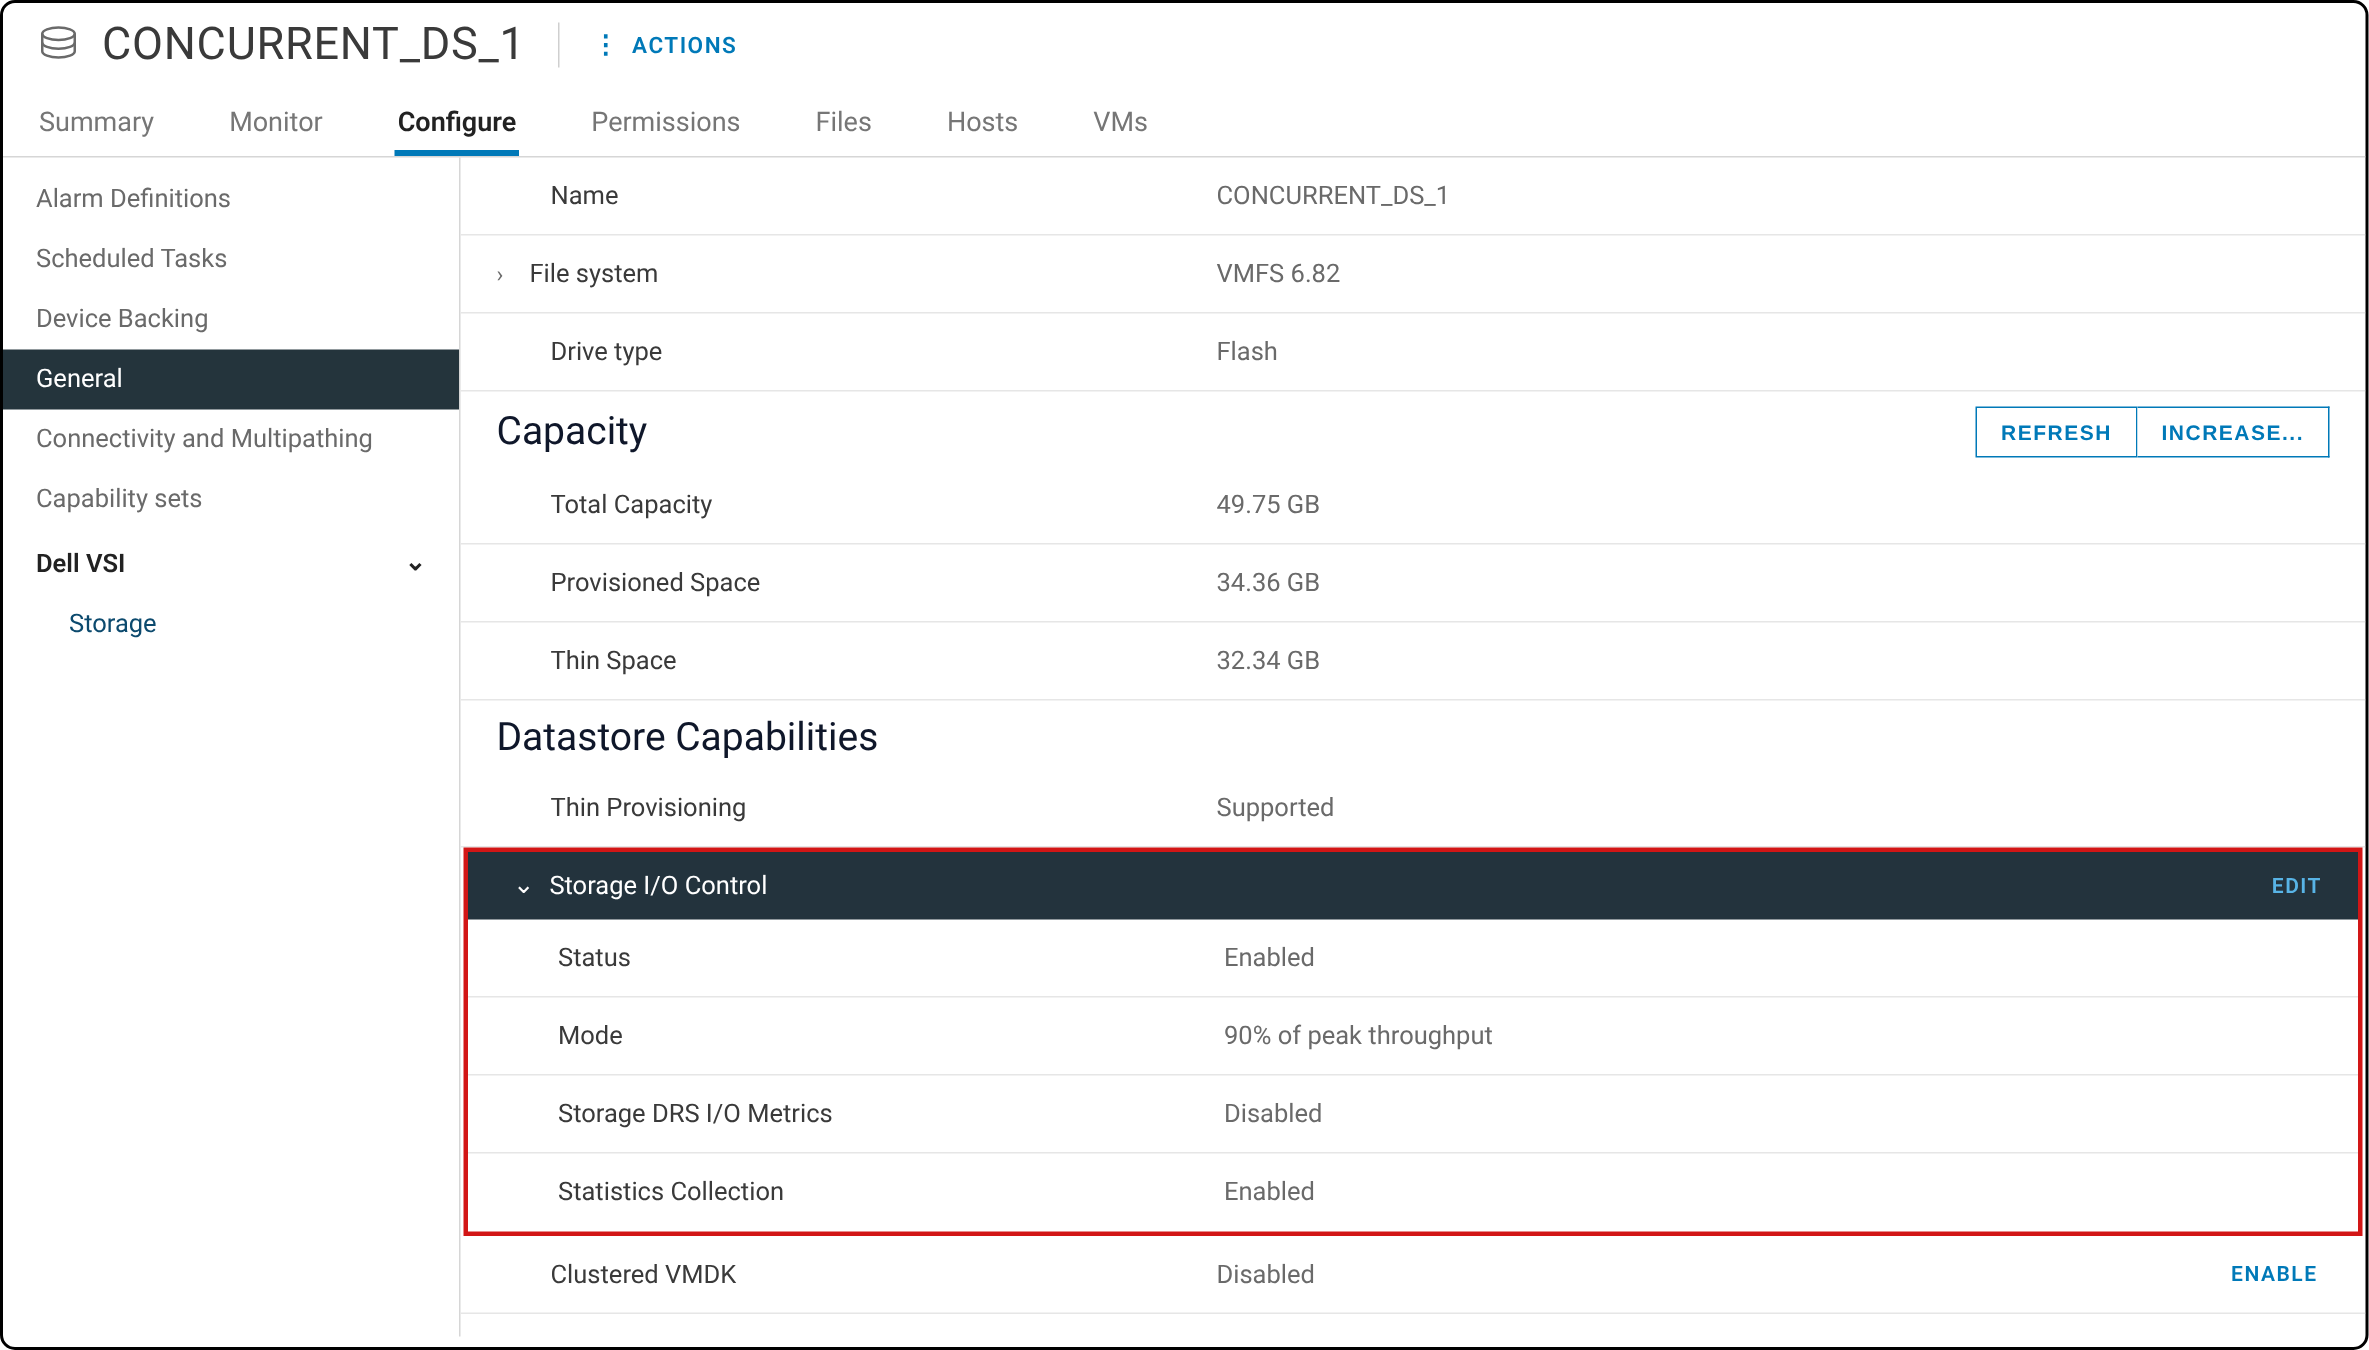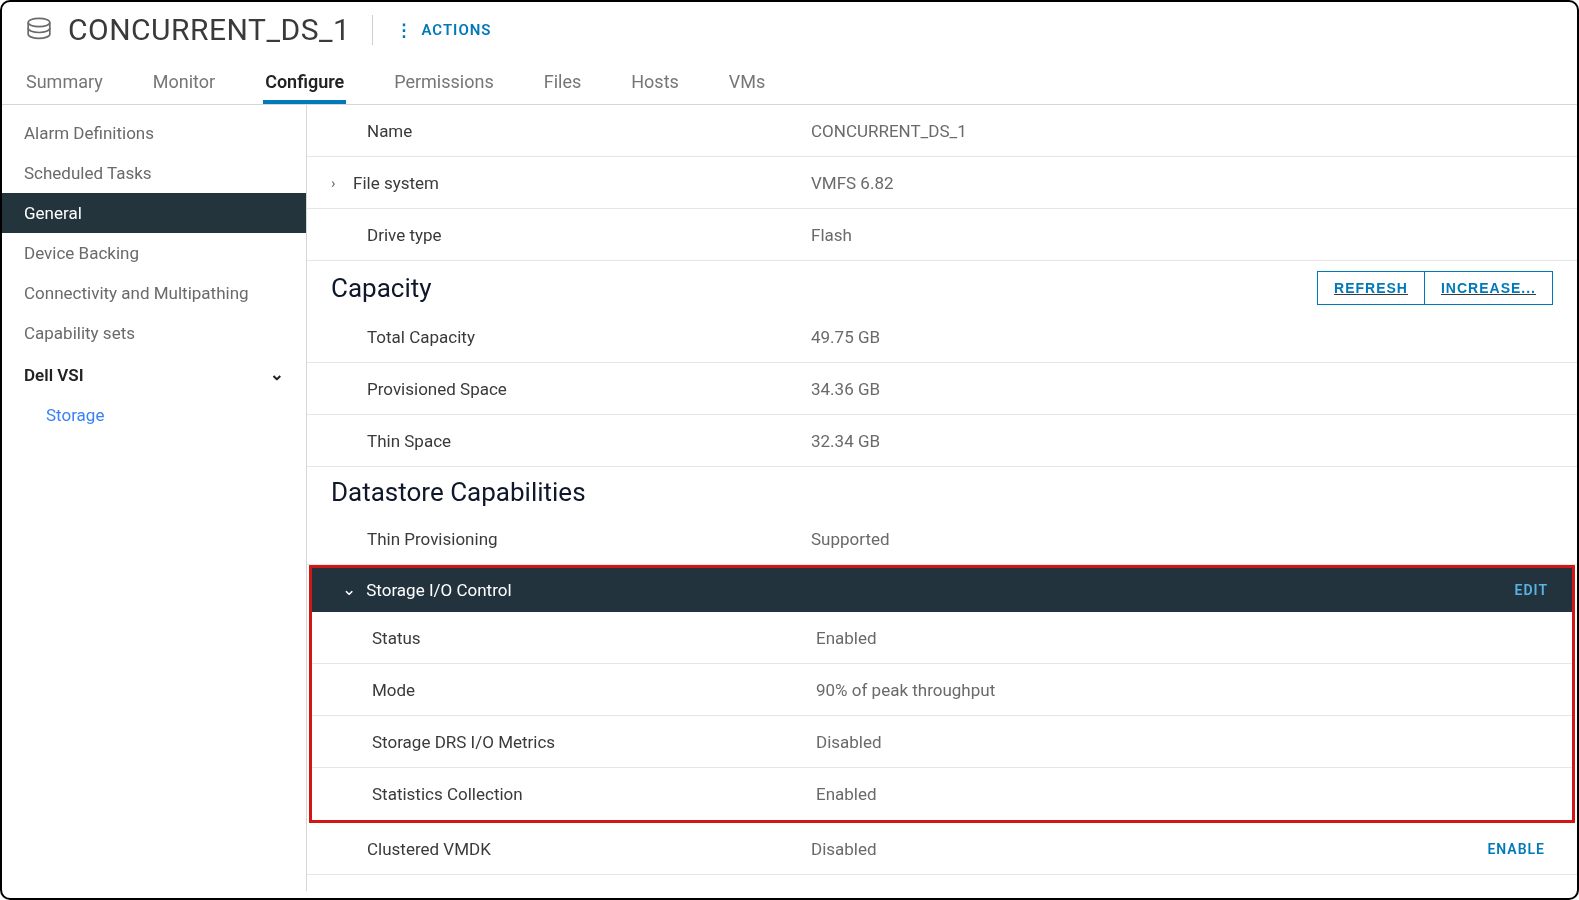--- a/index.html
+++ b/index.html
@@ -103,21 +103,21 @@
     align-items: center;
     justify-content: space-between;
     font-size: 17px;
     font-weight: 600;
     color: #222;
     padding: 12px 22px 10px 22px;
     cursor: pointer;
   }
   .side-sub {
     font-size: 17px;
-    color: #3b82f6;
+    color: #0c4a6e;
     padding: 10px 22px 10px 44px;
     cursor: pointer;
   }
 
   
   .main {
     flex: 1;
     overflow: auto;
     padding: 0;
   }
@@ -155,21 +155,21 @@
     display: flex;
     align-items: center;
     justify-content: space-between;
     padding: 10px 24px 6px 24px;
   }
   .section-title {
     font-size: 26px;
     font-weight: 400;
     color: #0f172a;
   }
-  .btn-group { display: flex; text-decoration: underline; }
+  .btn-group { display: flex; }
   .btn {
     border: 1px solid #0079b8;
     color: #0079b8;
     background: #fff;
     font-size: 14px;
     font-weight: 600;
     letter-spacing: 1px;
     padding: 8px 16px;
     cursor: pointer;
   }
@@ -245,22 +245,22 @@
   <div class="tab">Files</div>
   <div class="tab">Hosts</div>
   <div class="tab">VMs</div>
 </div>
 
 <div class="content">
 
   <div class="sidebar">
     <div class="side-item">Alarm Definitions</div>
     <div class="side-item">Scheduled Tasks</div>
+    <div class="side-item">Device Backing</div>
     <div class="side-item active">General</div>
-    <div class="side-item">Device Backing</div>
     <div class="side-item">Connectivity and Multipathing</div>
     <div class="side-item">Capability sets</div>
     <div class="side-group">
       <span>Dell VSI</span>
       <span class="chev-down">⌄</span>
     </div>
     <div class="side-sub">Storage</div>
   </div>
 
   <div class="main">

